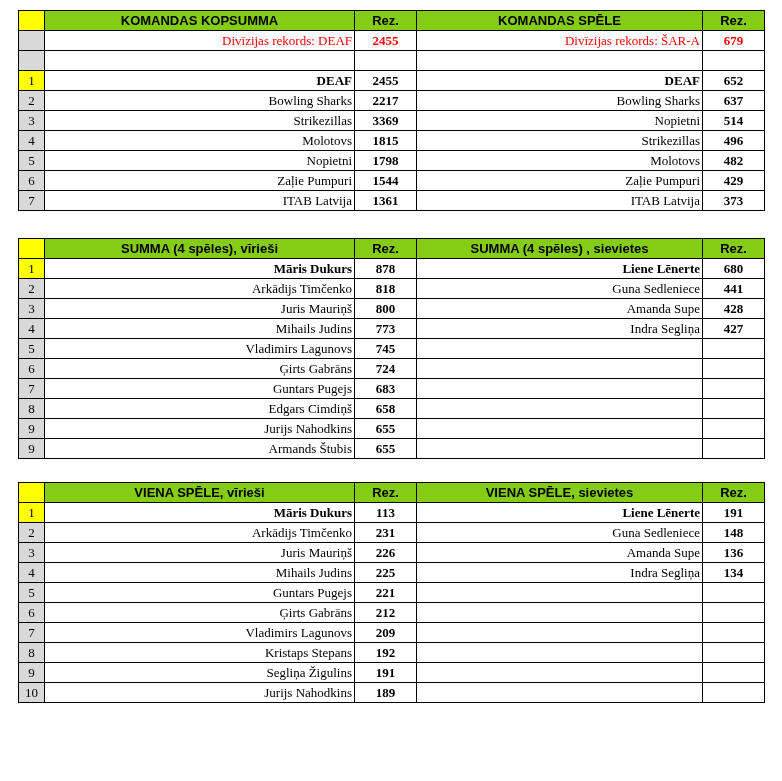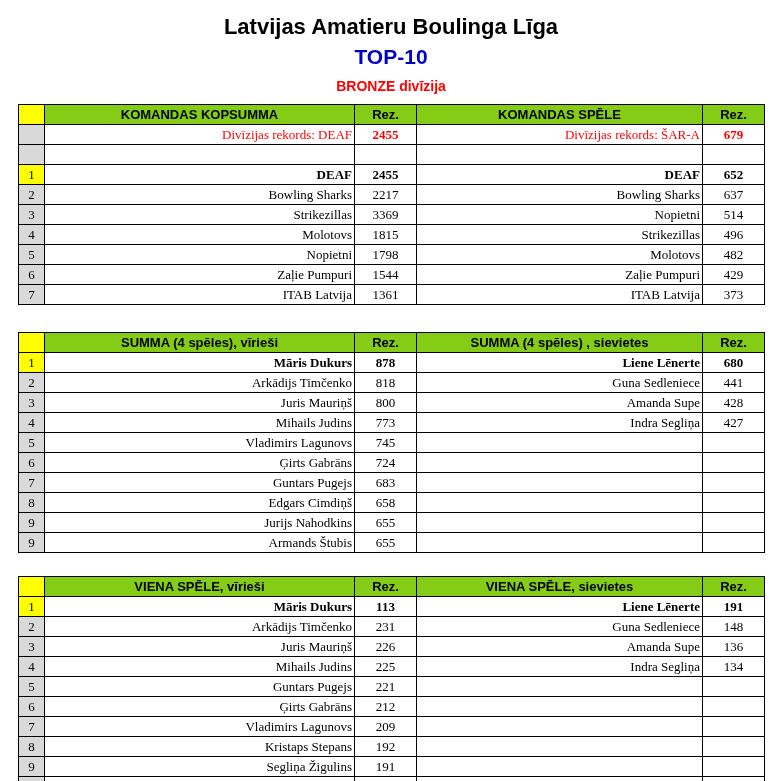--- a/index.html
+++ b/index.html
@@ -72,20 +72,21 @@
     text-align: center;
     font-size: 12px;
   }
   .rank-grey { background: #d9d9d9; }
   .rank-yellow { background: #ffff00; }
   .name {
     text-align: right;
   }
   .rez {
     text-align: center;
+    font-weight: bold;
   }
   .hdr {
     background: #84cc16;
     font-family: "Liberation Sans", sans-serif;
     font-weight: bold;
     font-size: 13px;
     text-align: center;
   }
   .record {
     color: #ff0000;
@@ -104,25 +105,20 @@
   .blank-row td {
     border: 1px solid #000000;
     height: 19px;
   }
 </style>
 </head>
 <body>
 
 <div class="page">
 
-  <div class="title-block">
-    <div class="title-main">Latvijas Amatieru Boulinga Līga</div>
-    <div class="title-sub">TOP-10</div>
-    <div class="title-div">BRONZE divīzija</div>
-  </div>
 
   <div id="tables-root">
       <table class="grid">
         <colgroup>
           <col class="c-rank">
           <col class="c-name">
           <col class="c-rez">
           <col class="c-name2">
           <col class="c-rez2">
         </colgroup>

